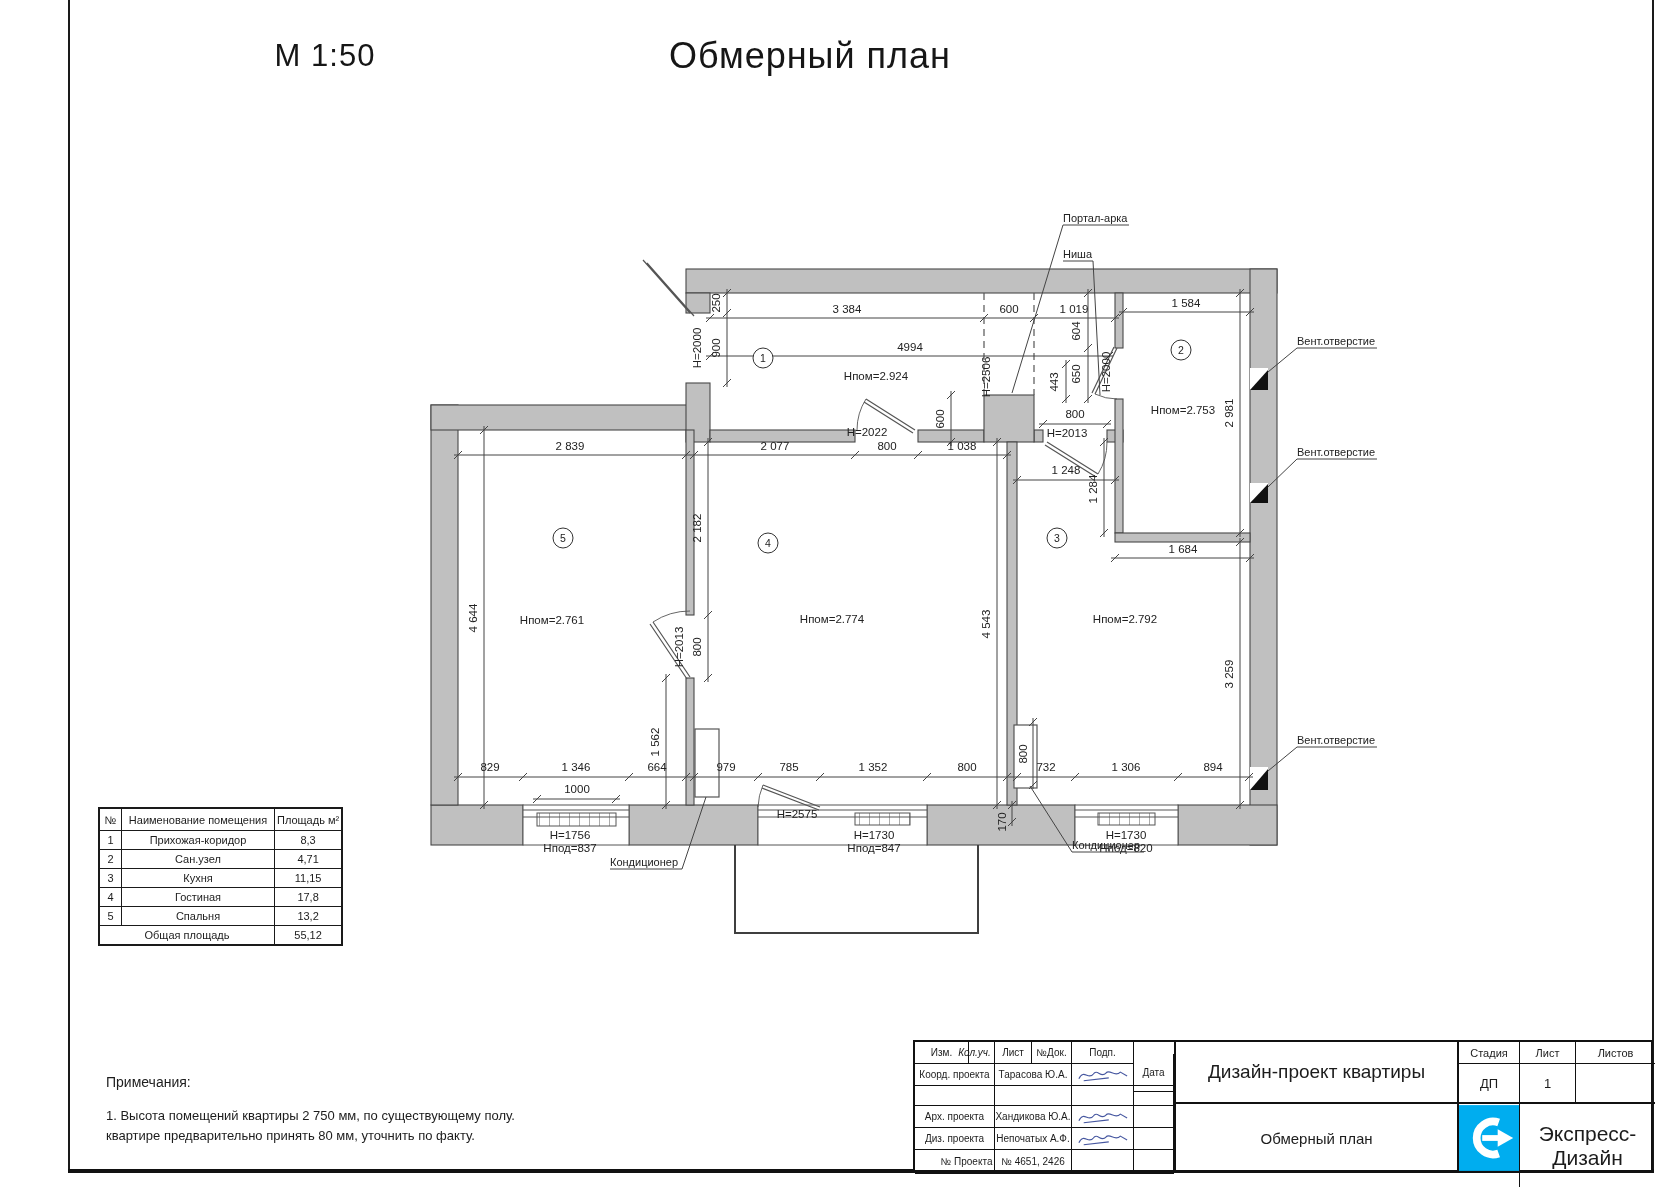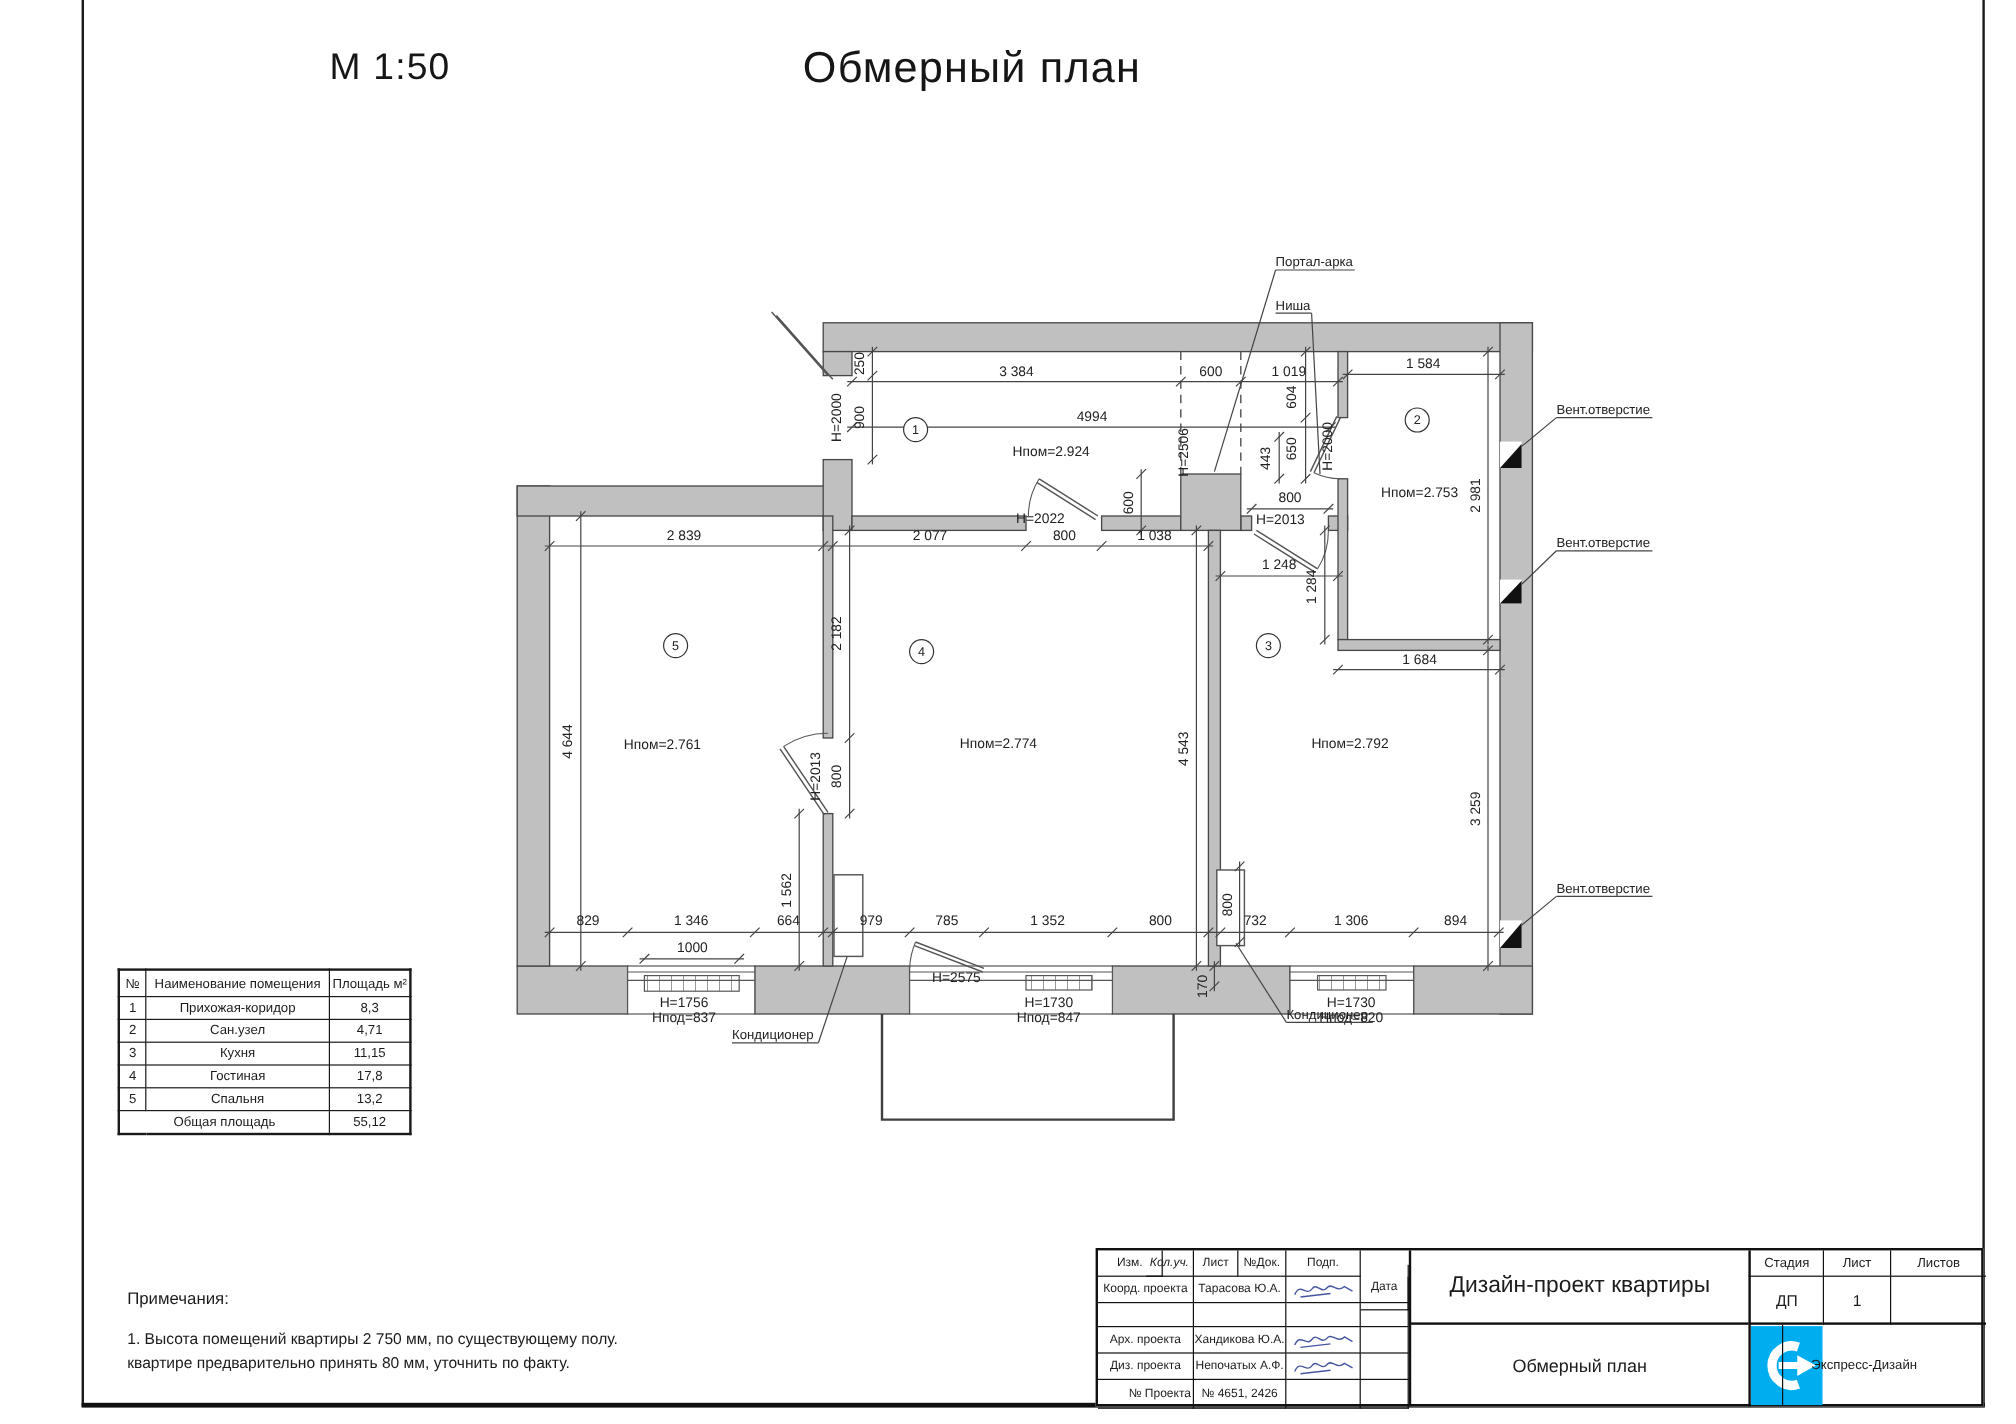--- a/index.html
+++ b/index.html
@@ -34,21 +34,21 @@
   .bR1{border-right:1px solid #111}.bB1{border-bottom:1px solid #111}
   .tb-project{left:259px;top:0;width:283px;height:62px;font-size:19px;border-left:2px solid #111;border-bottom:2px solid #111}
   .tb-sheettitle{left:259px;top:62px;width:283px;height:68px;font-size:15px;border-left:2px solid #111;justify-content:center}
   .tb-sth{left:542px;top:0;width:62px;height:22px;border-left:2px solid #111;border-bottom:1.5px solid #111;font-size:11px}
   .tb-shh{left:604px;top:0;width:56px;height:22px;border-left:1.5px solid #111;border-bottom:1.5px solid #111;font-size:11px}
   .tb-ssh{left:660px;top:0;width:80px;height:22px;border-left:1.5px solid #111;border-bottom:1.5px solid #111;font-size:11px}
   .tb-stv{left:542px;top:22px;width:62px;height:40px;border-left:2px solid #111;border-bottom:2px solid #111;font-size:13px}
   .tb-shv{left:604px;top:22px;width:56px;height:40px;border-left:1.5px solid #111;border-bottom:2px solid #111;font-size:13px}
   .tb-ssv{left:660px;top:22px;width:80px;height:40px;border-left:1.5px solid #111;border-bottom:2px solid #111;font-size:13px}
   .tb-logo{left:542px;top:62px;width:62px;height:68px;border-left:2px solid #111}
-  .tb-company{left:570px;top:62px;width:136px;height:67px;border-left:1.5px solid #111;font-size:11px}
+  .tb-company{left:604px;top:62px;width:136px;height:83px;border-left:1.5px solid #111;font-size:21px}
   .sig-svg{width:54px;height:18px}
 </style>
 </head>
 <body>
 
 <div class="frame-l"></div>
 <div class="frame-r"></div>
 <div class="frame-b"></div>
 
 <div class="scale-title">М 1:50</div>

